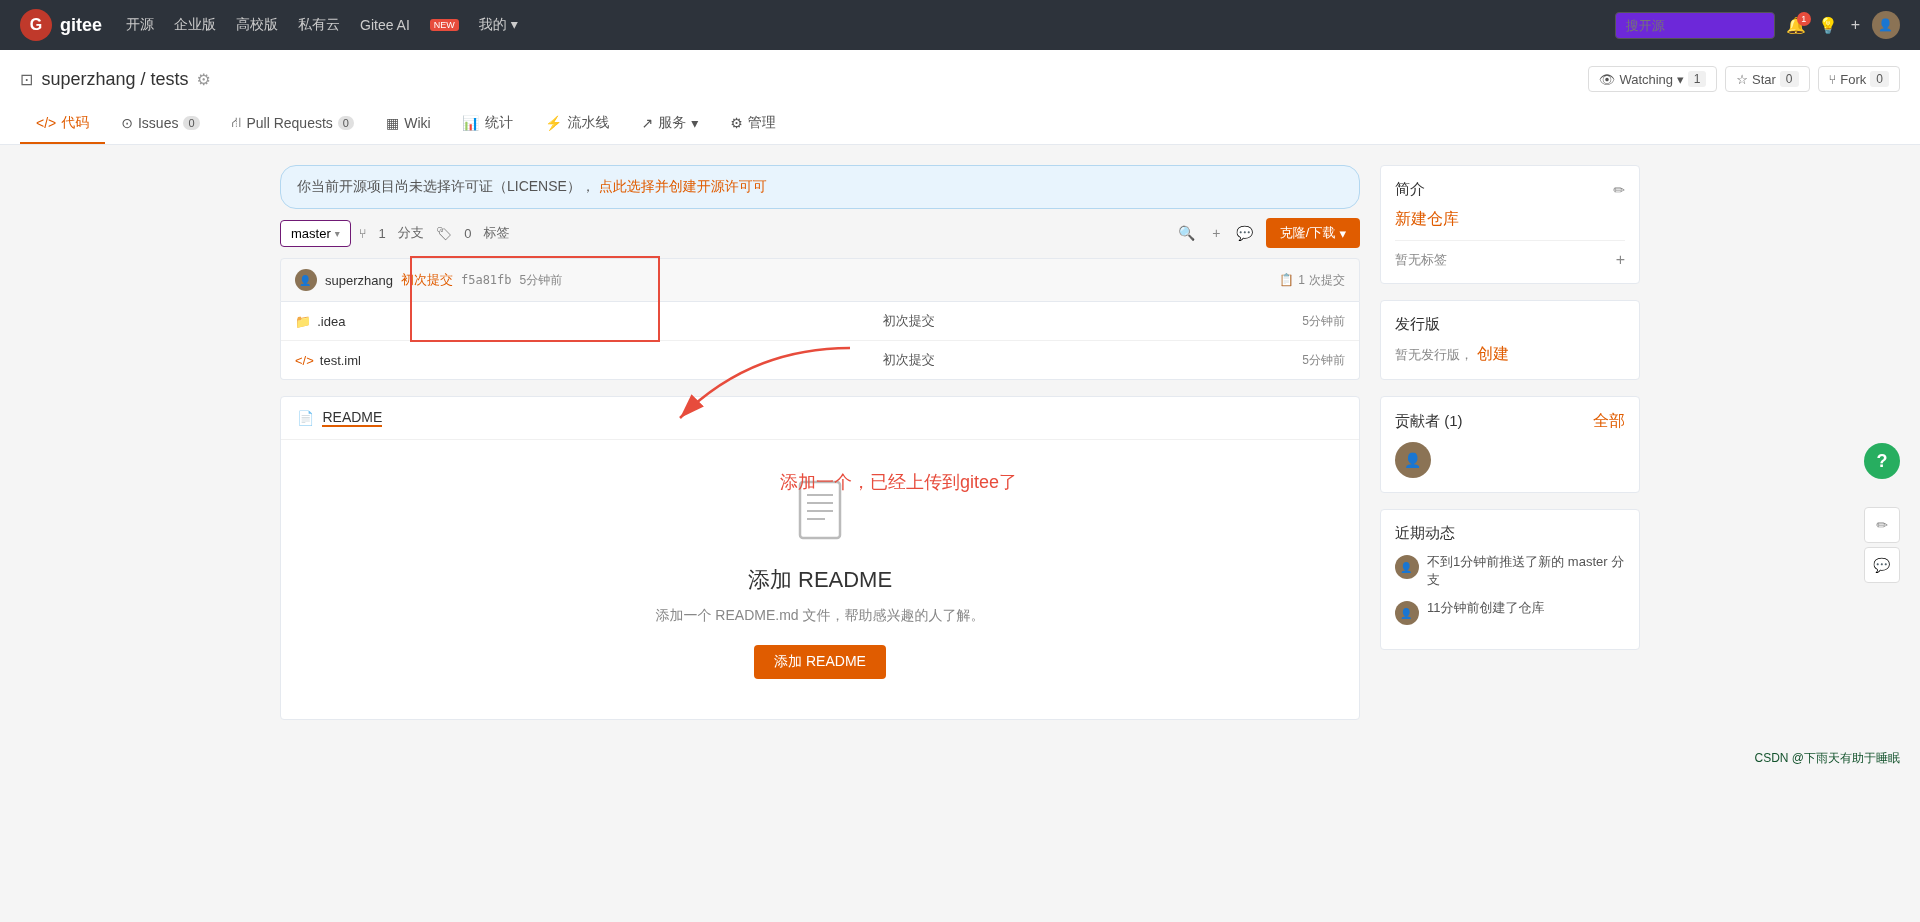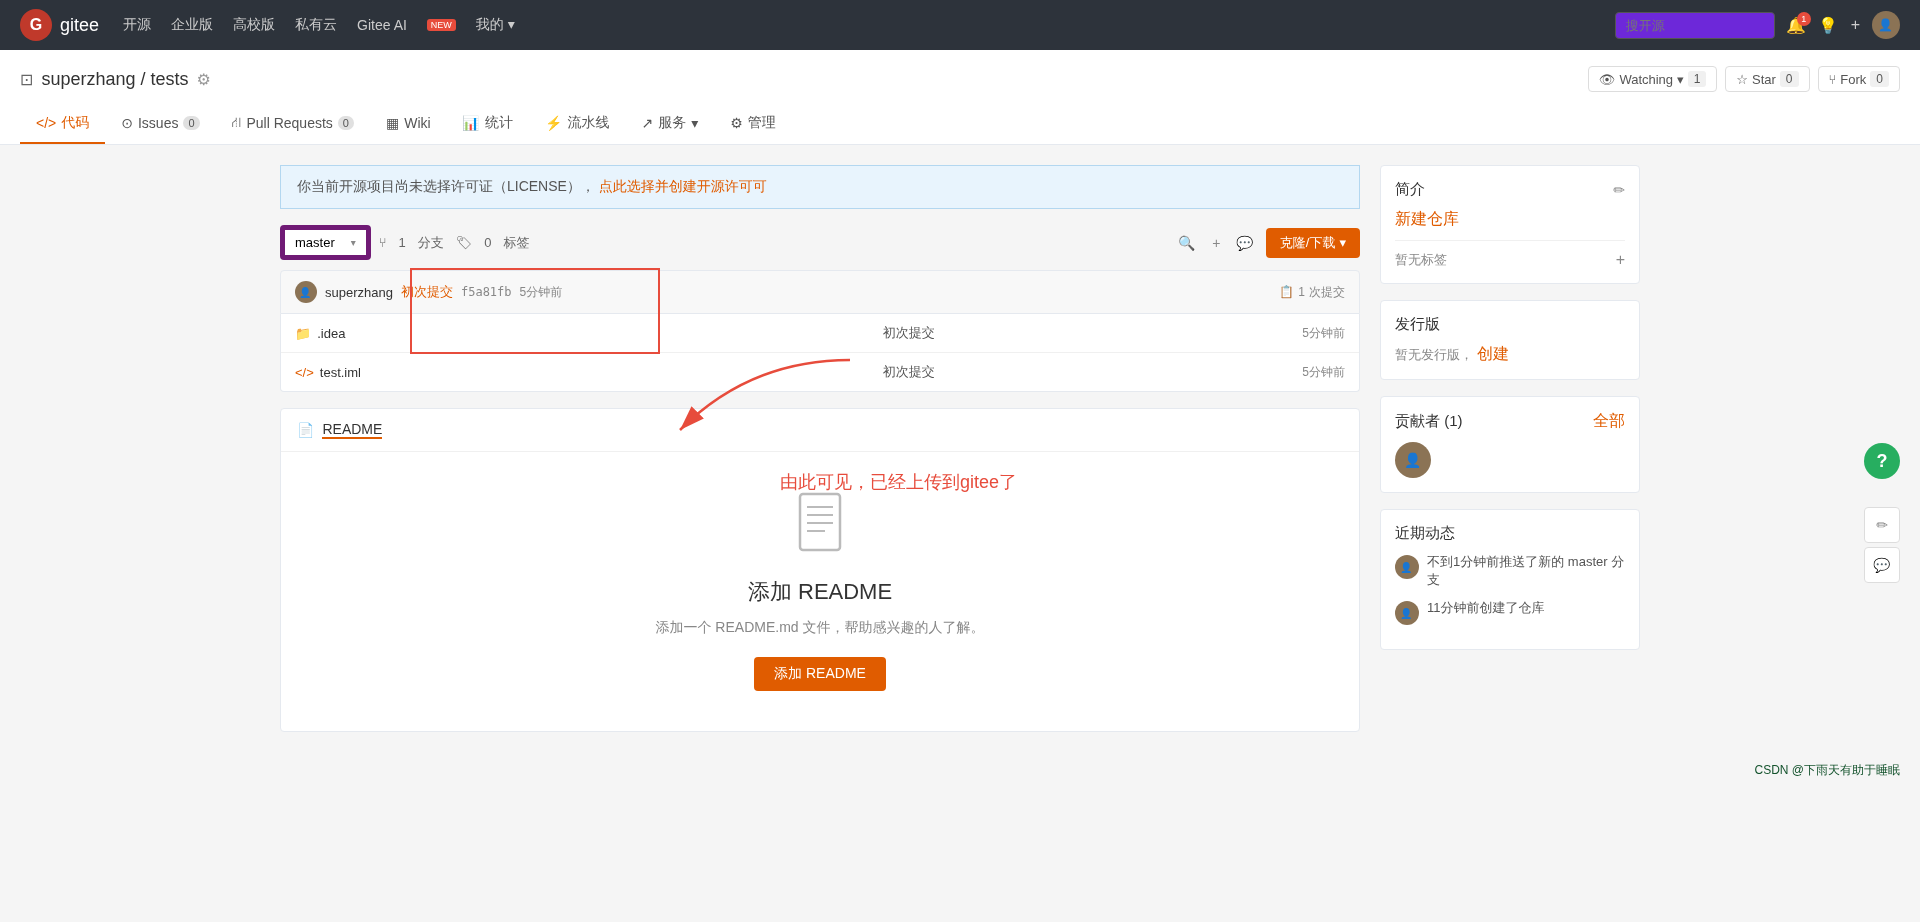--- a/index.html
+++ b/index.html
@@ -2,21 +2,21 @@
 <html><head>
   <meta charset="utf-8">
   <style>
     * { box-sizing: border-box; margin: 0; padding: 0; }
     body { font-family: -apple-system, BlinkMacSystemFont, "Segoe UI", "PingFang SC", "Microsoft YaHei", sans-serif; font-size: 14px; background: #f5f5f5; color: #333; }
 
     
     .top-nav { background: #2d333b; height: 50px; display: flex; align-items: center; padding: 0 20px; gap: 24px; }
     .nav-logo { display: flex; align-items: center; gap: 8px; }
     .logo-circle { width: 32px; height: 32px; background: #c0392b; border-radius: 50%; display: flex; align-items: center; justify-content: center; color: white; font-weight: bold; font-size: 16px; }
-    .logo-text { color: white; font-size: 18px; font-weight: 400; }
+    .logo-text { color: white; font-size: 18px; font-weight: 700; }
     .nav-links { display: flex; gap: 20px; flex: 1; }
     .nav-link { color: #ccc; text-decoration: none; font-size: 14px; cursor: pointer; }
     .nav-ai { display: flex; align-items: center; gap: 20px; }
     .new-badge { background: #e74c3c; color: white; font-size: 9px; padding: 1px 4px; border-radius: 3px; }
     .nav-right { display: flex; align-items: center; gap: 12px; margin-left: auto; }
     .search-box { background: #6d28d9; border: 1px solid #555; border-radius: 4px; padding: 5px 10px; color: #ccc; width: 160px; font-size: 13px; }
     .nav-icon { color: #ccc; cursor: pointer; font-size: 16px; position: relative; }
     .notif-badge { position: absolute; top: -4px; right: -4px; background: #e74c3c; color: white; font-size: 9px; width: 14px; height: 14px; border-radius: 50%; display: flex; align-items: center; justify-content: center; }
     .avatar { width: 28px; height: 28px; border-radius: 50%; background: #8b7355; display: flex; align-items: center; justify-content: center; color: white; font-size: 12px; cursor: pointer; }
 
@@ -37,26 +37,26 @@
     .tab { padding: 10px 16px; cursor: pointer; font-size: 14px; color: #555; border-bottom: 2px solid transparent; display: flex; align-items: center; gap: 5px; }
     .tab.active { color: #e05c00; border-bottom: 2px solid #e05c00; font-weight: 500; }
     .tab-badge { background: #e0e0e0; color: #555; font-size: 11px; padding: 1px 5px; border-radius: 8px; }
 
     
     .main-content { display: flex; gap: 0; padding: 20px; max-width: 1400px; margin: 0 auto; }
     .repo-main { flex: 1; min-width: 0; }
     .repo-sidebar { width: 260px; margin-left: 20px; flex-shrink: 0; }
 
     
-    .license-notice { background: #e8f4fd; border: 1px solid #b3d7f0; border-radius: 0; padding: 12px 16px; margin-bottom: 16px; font-size: 14px; color: #555; }
+    .license-notice { background: #e8f4fd; border: 1px solid #b3d7f0; border-radius: 16px; padding: 12px 16px; margin-bottom: 9px; font-size: 14px; color: #555; }
     .license-link { color: #e05c00; text-decoration: none; font-weight: 500; cursor: pointer; }
 
     
     .file-toolbar { display: flex; align-items: center; gap: 8px; margin-bottom: 10px; }
-    .branch-btn { display: flex; align-items: center; gap: 16px; padding: 5px 10px; border: 5px solid #701a75; border-radius: 4px; background: white; cursor: pointer; font-size: 13px; }
+    .branch-btn { display: flex; align-items: center; gap: 4px; padding: 5px 10px; border: 1px solid #701a75; border-radius: 4px; background: white; cursor: pointer; font-size: 13px; }
     .branch-arrow { font-size: 10px; color: #888; }
     .file-info { display: flex; gap: 12px; align-items: center; color: #666; font-size: 13px; }
     .toolbar-icons { margin-left: auto; display: flex; gap: 8px; color: #888; }
     .toolbar-icon { cursor: pointer; padding: 4px; font-size: 14px; }
     .clone-btn { background: #e05c00; color: white; border: none; padding: 6px 14px; border-radius: 4px; cursor: pointer; font-size: 13px; display: flex; align-items: center; gap: 4px; }
 
     
     .commit-row { background: #f8f8f8; border: 1px solid #e5e9ef; border-radius: 4px 4px 0 0; padding: 10px 14px; display: flex; align-items: center; gap: 8px; }
     .commit-avatar { width: 22px; height: 22px; border-radius: 50%; background: #8b7355; display: flex; align-items: center; justify-content: center; color: white; font-size: 10px; }
     .commit-author { color: #333; font-size: 13px; }
@@ -296,21 +296,21 @@
           <defs>
             <marker id="arrowhead" markerWidth="10" markerHeight="7" refX="10" refY="3.5" orient="auto">
               <polygon points="0 0, 10 3.5, 0 7" fill="#e74c3c"></polygon>
             </marker>
           </defs>
           <path d="M 200 10 Q 100 10 30 80" stroke="#e74c3c" stroke-width="2.5" fill="none" marker-end="url(#arrowhead)"></path>
         </svg>
       </div>
     </div>
 
-    <div class="annotation-text">由此可见，已经上传到gitee了</div>
+    <div class="annotation-text">添加一个，已经上传到gitee了</div>
 
     <div class="readme-section">
       <div class="readme-header">
         <span>📄</span>
         <span class="readme-underline">README</span>
       </div>
       <div class="readme-body">
         <div class="readme-doc-icon">
           <svg width="50" height="60" viewBox="0 0 50 60">
             <rect x="5" y="2" width="40" height="56" rx="3" fill="none" stroke="#bbb" stroke-width="2.5"></rect>

